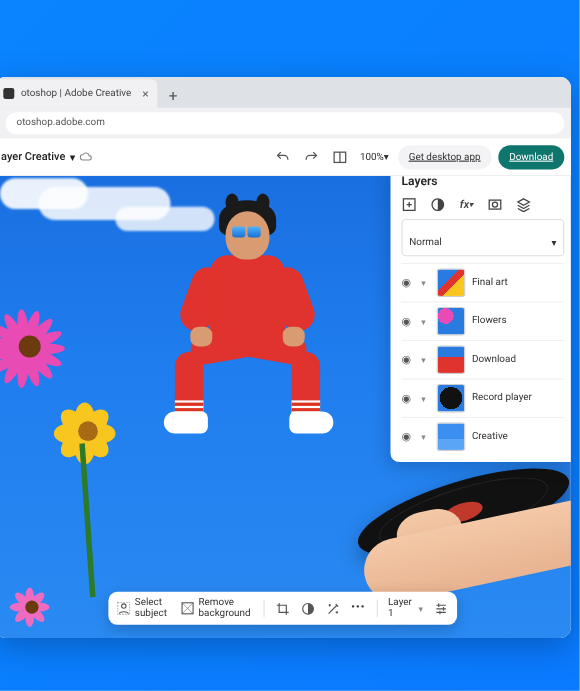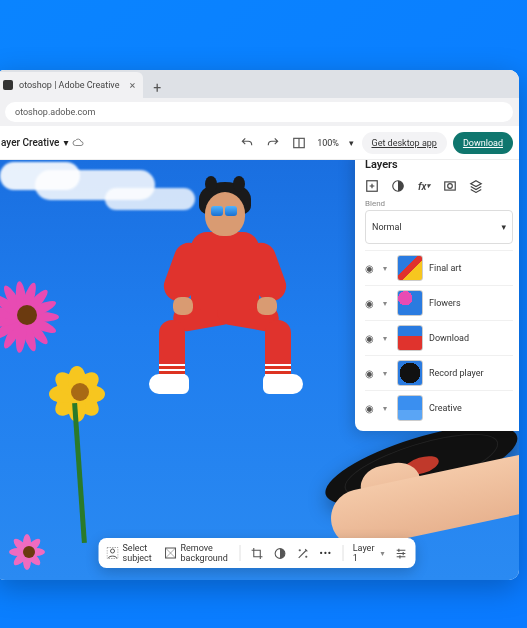--- a/index.html
+++ b/index.html
@@ -95,21 +95,21 @@
   .tbtn {
     width: 20px; height: 20px;
     display:flex;align-items:center;justify-content:center;
     color:#555;
     border-radius:4px;
   }
   .zoom-group {
     font-size:9px;
     color:#333;
     display:flex;align-items:center;
-    gap:10px;
+    gap:0;
     padding:0 2px;
   }
   .pill-btn {
     height: 22px;
     padding: 0 10px;
     border-radius: 11px;
     font-size: 9px;
     display:flex;align-items:center;
     cursor:pointer;
     text-decoration:underline;
@@ -234,21 +234,21 @@
     background:#fff;
     border-radius:8px 0 0 8px;
     box-shadow: -2px 4px 16px rgba(0,0,0,0.18);
     padding: 10px 10px 6px 10px;
   }
   .layers-panel h4 { font-size:11px; font-weight:600; color:#222; margin-bottom:8px;}
   .panel-icons { display:flex; gap:12px; margin-bottom:6px; align-items:center; color:#444; font-size:12px;}
   .panel-icons .ico { width:14px;height:14px;display:flex;align-items:center;justify-content:center;}
   .blend-label { font-size:8px; color:#888;}
   .blend-select {
-    display:flex;justify-content:space-between;align-items:center;
+    display:flex;justify-content:space-between;align-items:flex-start;
     height:22px;border:1px solid #ddd;border-radius:4px;
     font-size:9px;padding:16px 6px;margin:2px 0 6px 0;color:#333;
   }
   .layer-row {
     display:flex;align-items:center;gap:6px;
     padding:4px 0;
     border-top:1px solid #f0f0f0;
   }
   .layer-row .eye { width:12px; font-size:10px; color:#555;}
   .layer-row .chev { width:8px; font-size:8px; color:#888;}
@@ -462,21 +462,20 @@
               <rect x="3" y="5" width="18" height="14" fill="none" stroke="#444" stroke-width="2"></rect>
               <circle cx="12" cy="12" r="4" fill="none" stroke="#444" stroke-width="2"></circle>
             </svg>
           </span>
         <span class="ico">
             <svg width="14" height="14" viewBox="0 0 24 24">
               <path fill="none" stroke="#444" stroke-width="2" d="M12 3l9 5-9 5-9-5 9-5zM3 13l9 5 9-5M3 18l9 5 9-5"></path>
             </svg>
           </span>
       </div>
-      <div class="blend-label">Blend</div>
       <div class="blend-select">
         <span>Normal</span>
         <span>▾</span>
       </div>
       <div class="layer-row">
         <span class="eye">◉</span>
         <span class="chev">▾</span>
         <div class="thumb th1"></div>
         <span class="lname">Final art</span>
       </div>

